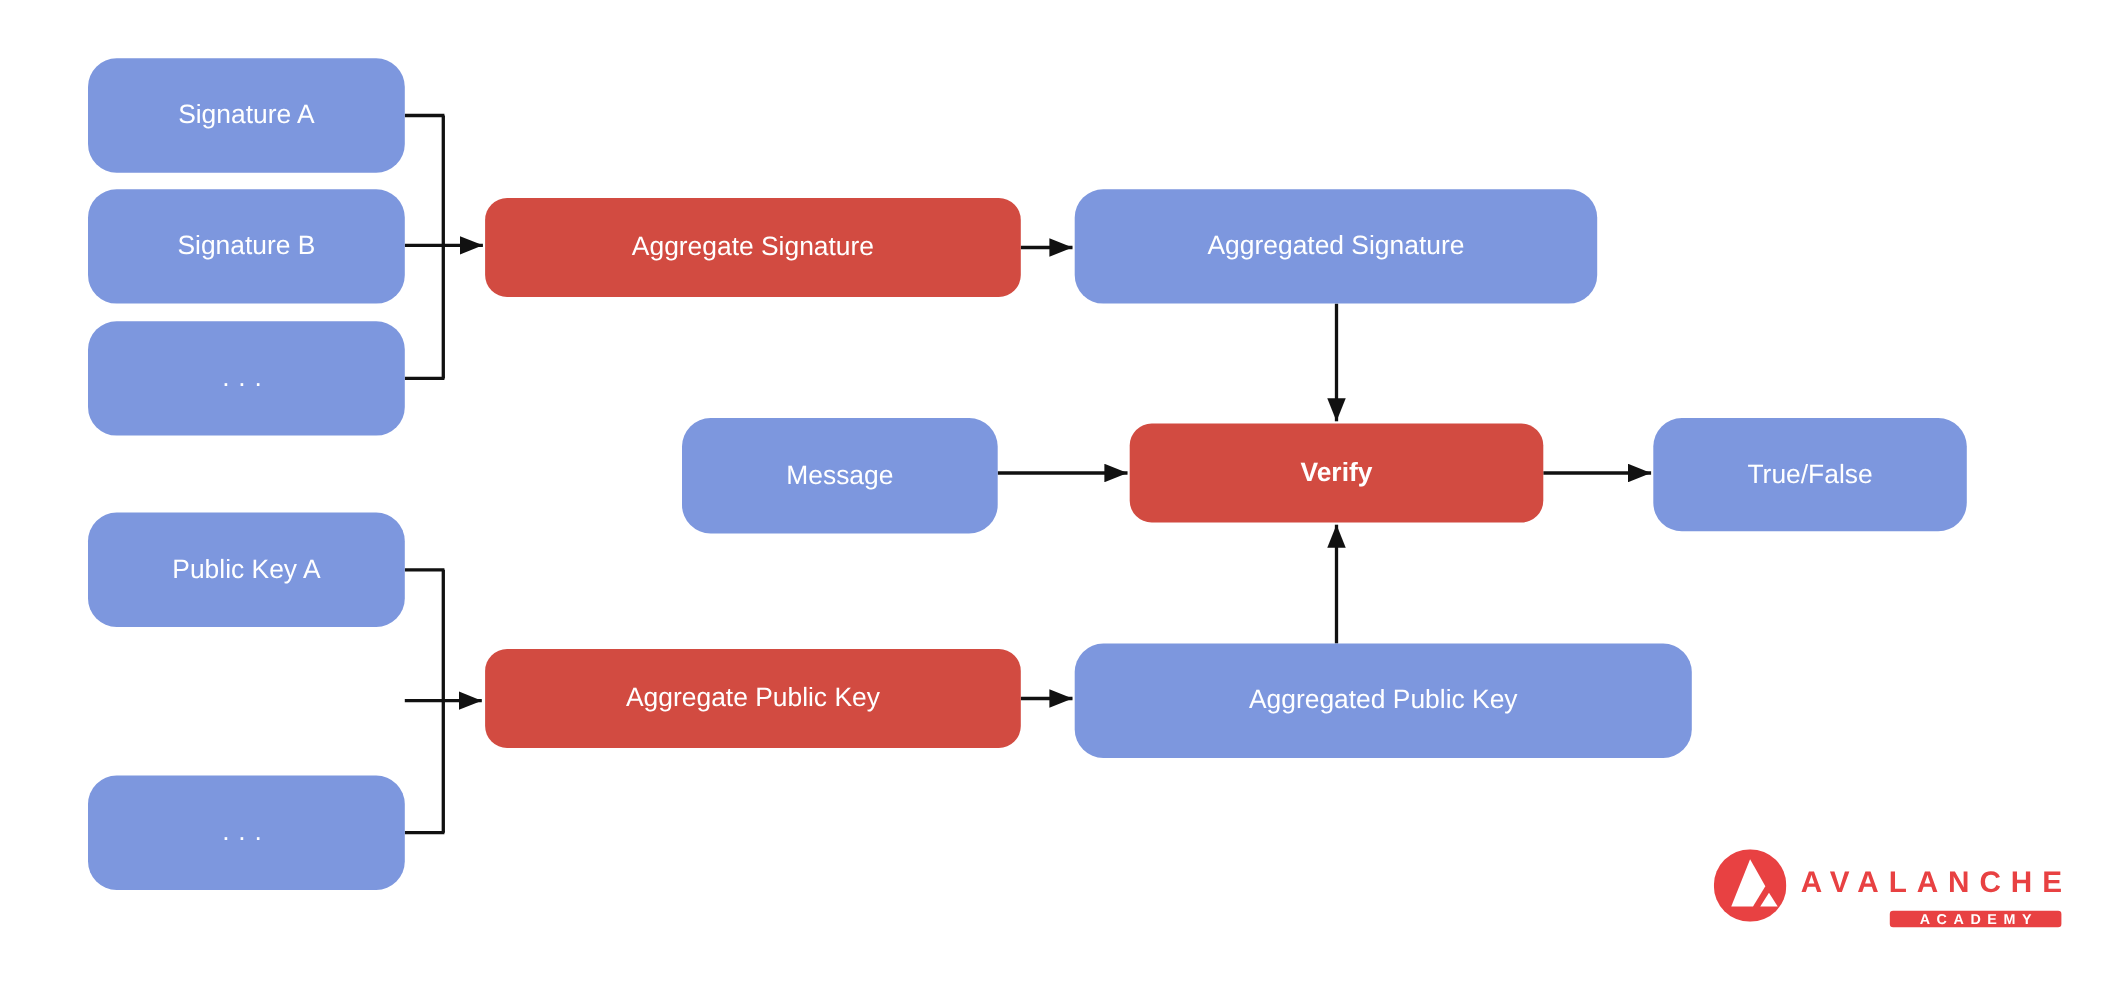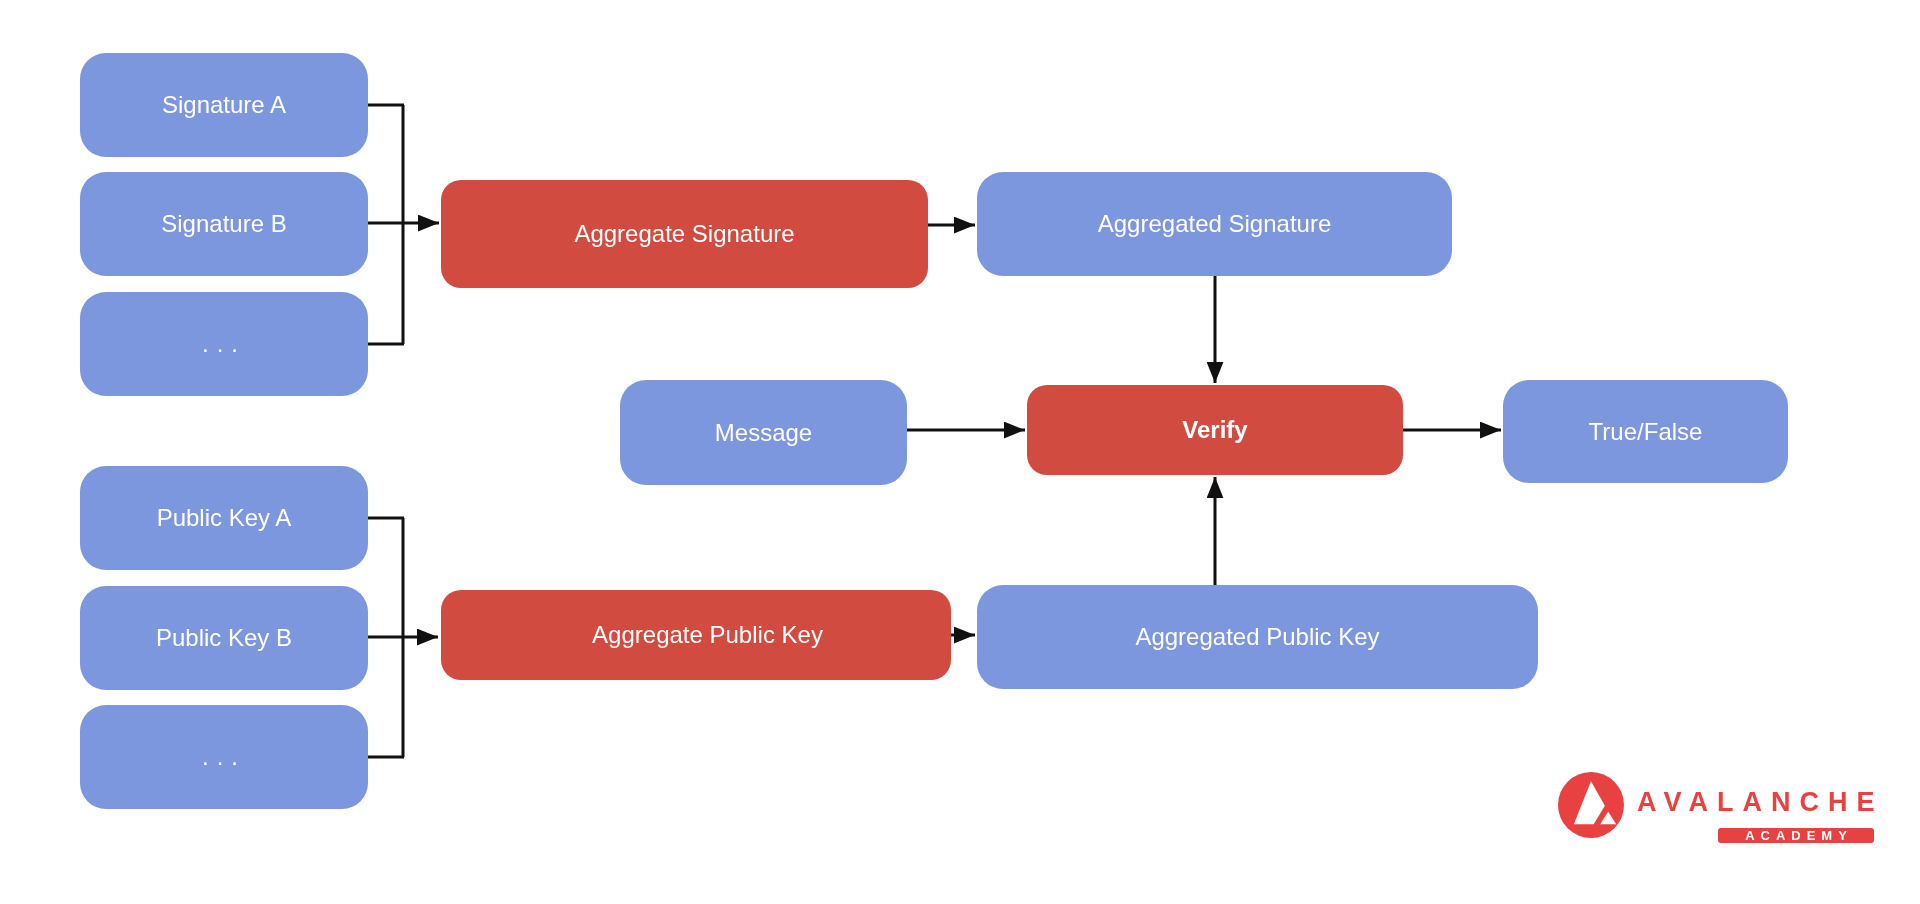--- a/index.html
+++ b/index.html
@@ -37,26 +37,26 @@
 
   
   #sig-a    { left: 80px;  top: 53px;  width: 288px; height: 104px; }
   #sig-b    { left: 80px;  top: 172px; width: 288px; height: 104px; }
   #sig-more { left: 80px;  top: 292px; width: 288px; height: 104px; }
   
   #pk-a     { left: 80px;  top: 466px; width: 288px; height: 104px; }
   #pk-b     { left: 80px;  top: 586px; width: 288px; height: 104px; }
   #pk-more  { left: 80px;  top: 705px; width: 288px; height: 104px; }
   
-  #agg-sig   { left: 441px;  top: 180px; width: 487px; height: 108px;  }
+  #agg-sig   { left: 441px;  top: 180px; width: 487px; height: 90px;  }
   #aggd-sig  { left: 977px;  top: 172px; width: 475px; height: 104px; }
   #message   { left: 620px;  top: 380px; width: 287px; height: 105px; }
   #verify    { left: 1027px; top: 385px; width: 376px; height: 90px;  }
   #truefalse { left: 1503px; top: 380px; width: 285px; height: 103px; }
-  #agg-pk    { left: 441px;  top: 590px; width: 487px; height: 90px; padding-left: 23px;  }
+  #agg-pk    { left: 441px;  top: 590px; width: 487px; height: 90px;  }
   #aggd-pk   { left: 977px;  top: 585px; width: 561px; height: 104px; }
 
   
   .logo-mark {
     position: absolute;
     left: 1558px; top: 772px;
     width: 66px; height: 66px;
   }
   .logo-wordmark {
     position: absolute;
@@ -122,23 +122,20 @@
   <div class="node blue" id="sig-b">
     <span>Signature B</span>
   </div>
   <div class="node blue dots" id="sig-more">
     <span>...</span>
   </div>
 
   <div class="node blue" id="pk-a">
     <span>Public Key A</span>
   </div>
-  <div class="node blue" id="pk-b">
-    <span>Public Key B</span>
-  </div>
   <div class="node blue dots" id="pk-more">
     <span>...</span>
   </div>
 
   <div class="node red" id="agg-sig">
     <span>Aggregate Signature</span>
   </div>
   <div class="node blue" id="aggd-sig">
     <span>Aggregated Signature</span>
   </div>

